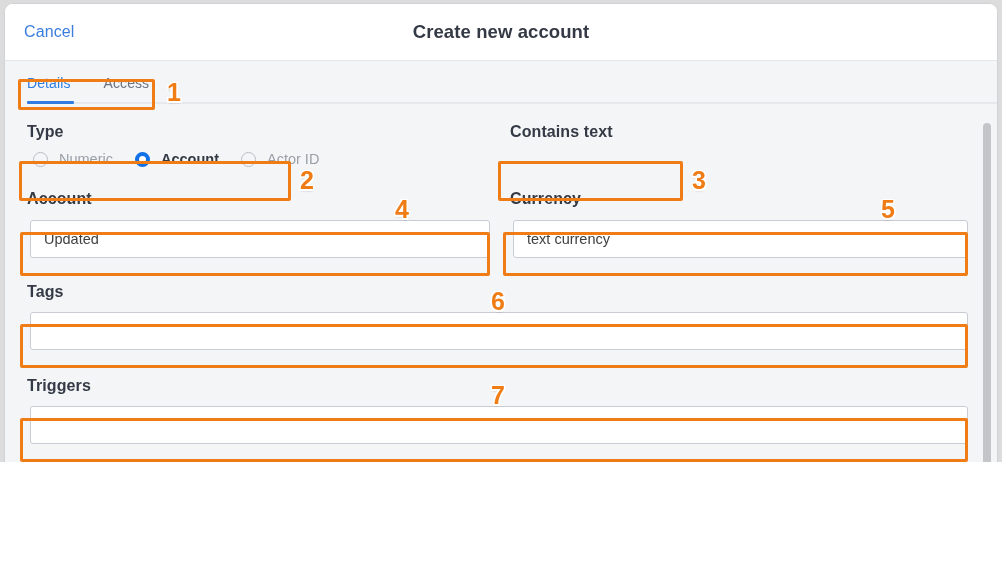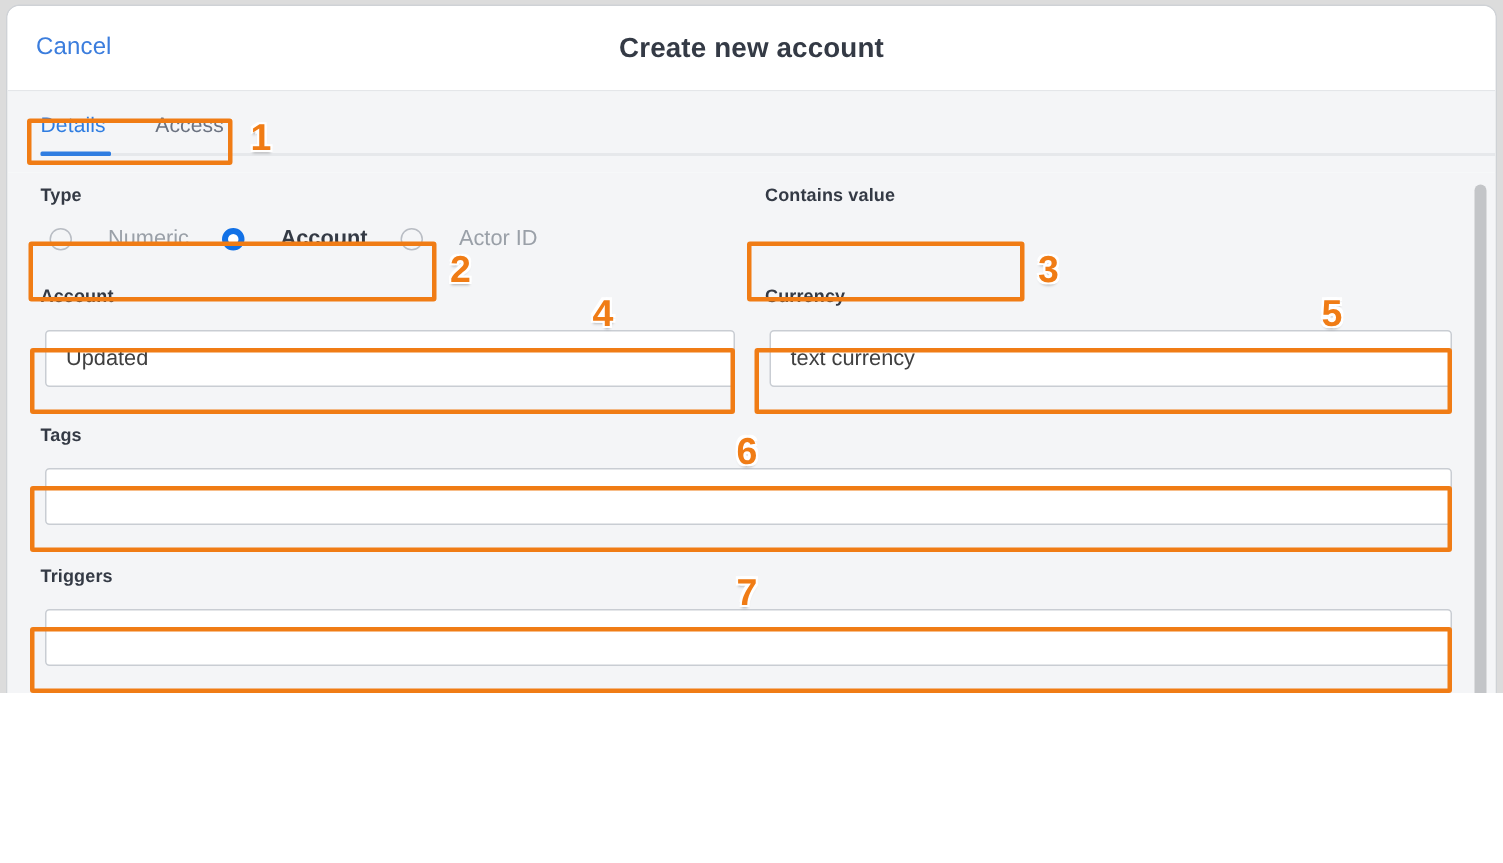--- a/index.html
+++ b/index.html
@@ -109,21 +109,21 @@
   
   .form-body {
     position: relative;
     height: 370px;
     background: #f4f5f7;
     box-sizing: border-box;
   }
 
   .field-label {
     position: absolute;
-    font-size: 12px;
+    font-size: 16px;
     font-weight: bold;
     color: #343a45;
     letter-spacing: .1px;
   }
 
   .radio-row {
     position: absolute;
     display: flex;
     align-items: center;
     background: #f4f5f7;
@@ -141,21 +141,21 @@
     border: 1.6px solid #b9bdc4;
     background: #f4f5f7;
     box-sizing: border-box;
     flex: none;
   }
   .radio-item.selected .radio-dot {
     border: 4.5px solid #1271e6;
     background: #ffffff;
   }
   .radio-label {
-    margin-left: 24px;
+    margin-left: 11px;
     font-size: 14.5px;
     color: #9aa0a8;
     white-space: nowrap;
   }
   .radio-item.selected .radio-label {
     color: #343a45;
     font-weight: bold;
   }
 
   .text-input {
@@ -270,21 +270,21 @@
         <div class="radio-item selected">
           <span class="radio-dot"></span>
           <span class="radio-label">Account</span>
         </div>
         <div class="radio-item">
           <span class="radio-dot"></span>
           <span class="radio-label">Actor ID</span>
         </div>
       </div>
 
-      <div class="field-label" style="left:505px; top:8px;">Contains value</div>
+      <div class="field-label" style="left:505px; top:8px;">Contains text</div>
 
       <div class="field-label" style="left:22px; top:75px;">Account</div>
       <div class="text-input" style="left:25px; top:105px; width:460px; height:38px;" placeholder="">Updated</div>
 
       <div class="field-label" style="left:505px; top:75px;">Currency</div>
       <div class="text-input" style="left:508px; top:105px; width:455px; height:38px;" placeholder="">text currency</div>
 
       <div class="field-label" style="left:22px; top:168px;">Tags</div>
       <div class="text-input empty" style="left:25px; top:197px; width:938px; height:38px;" placeholder=""></div>
 

